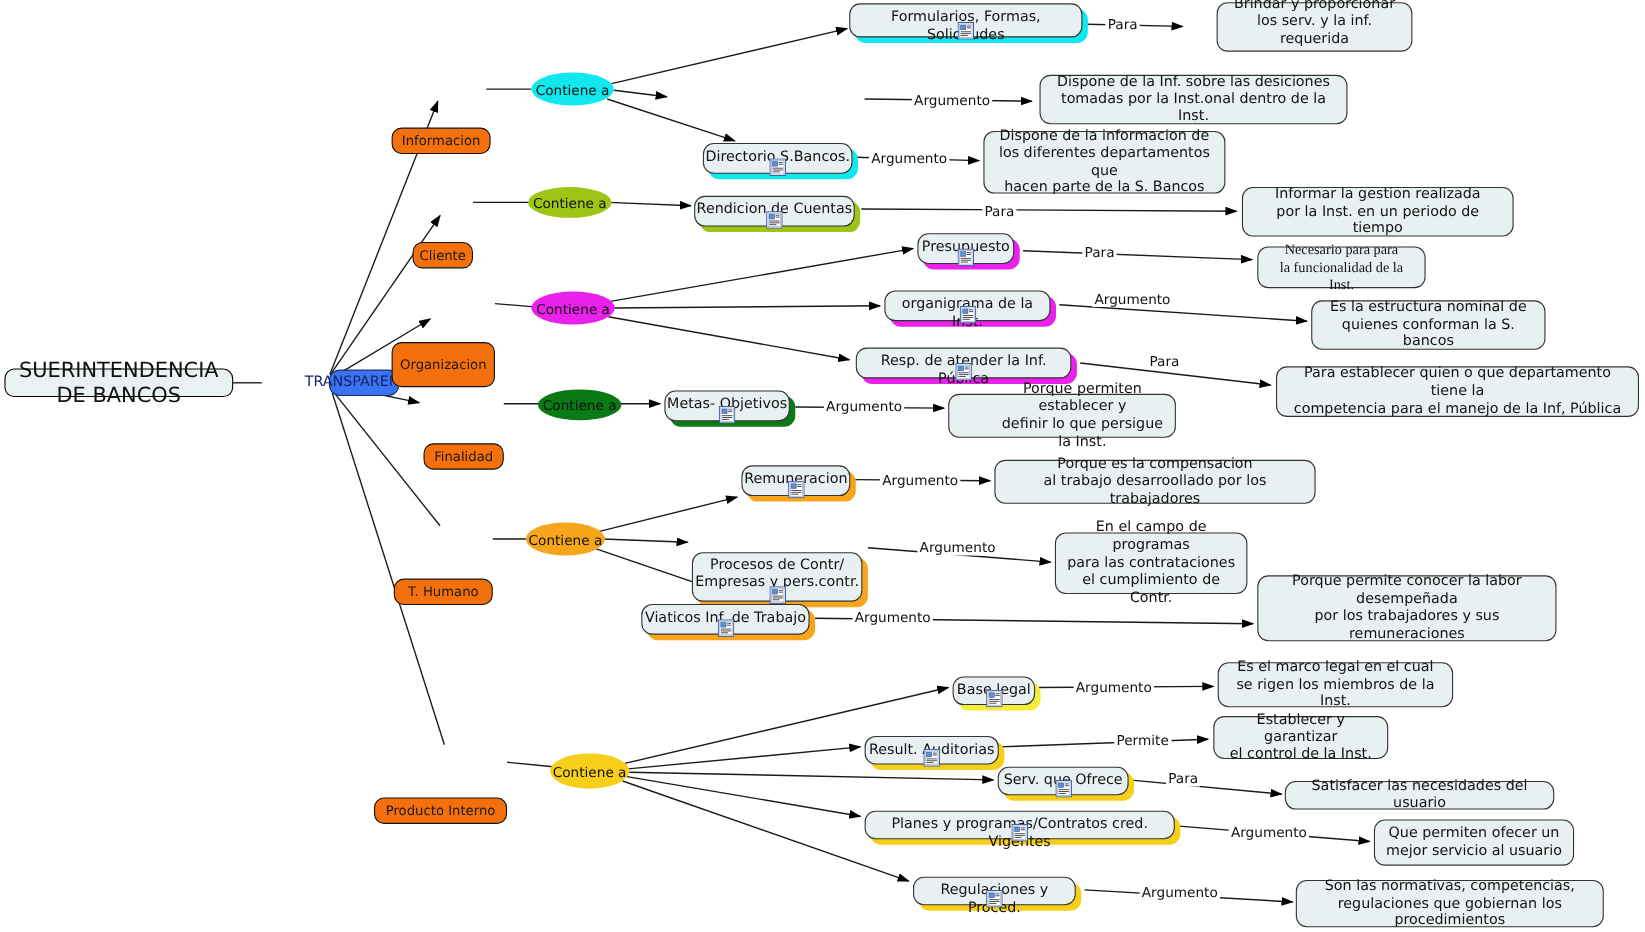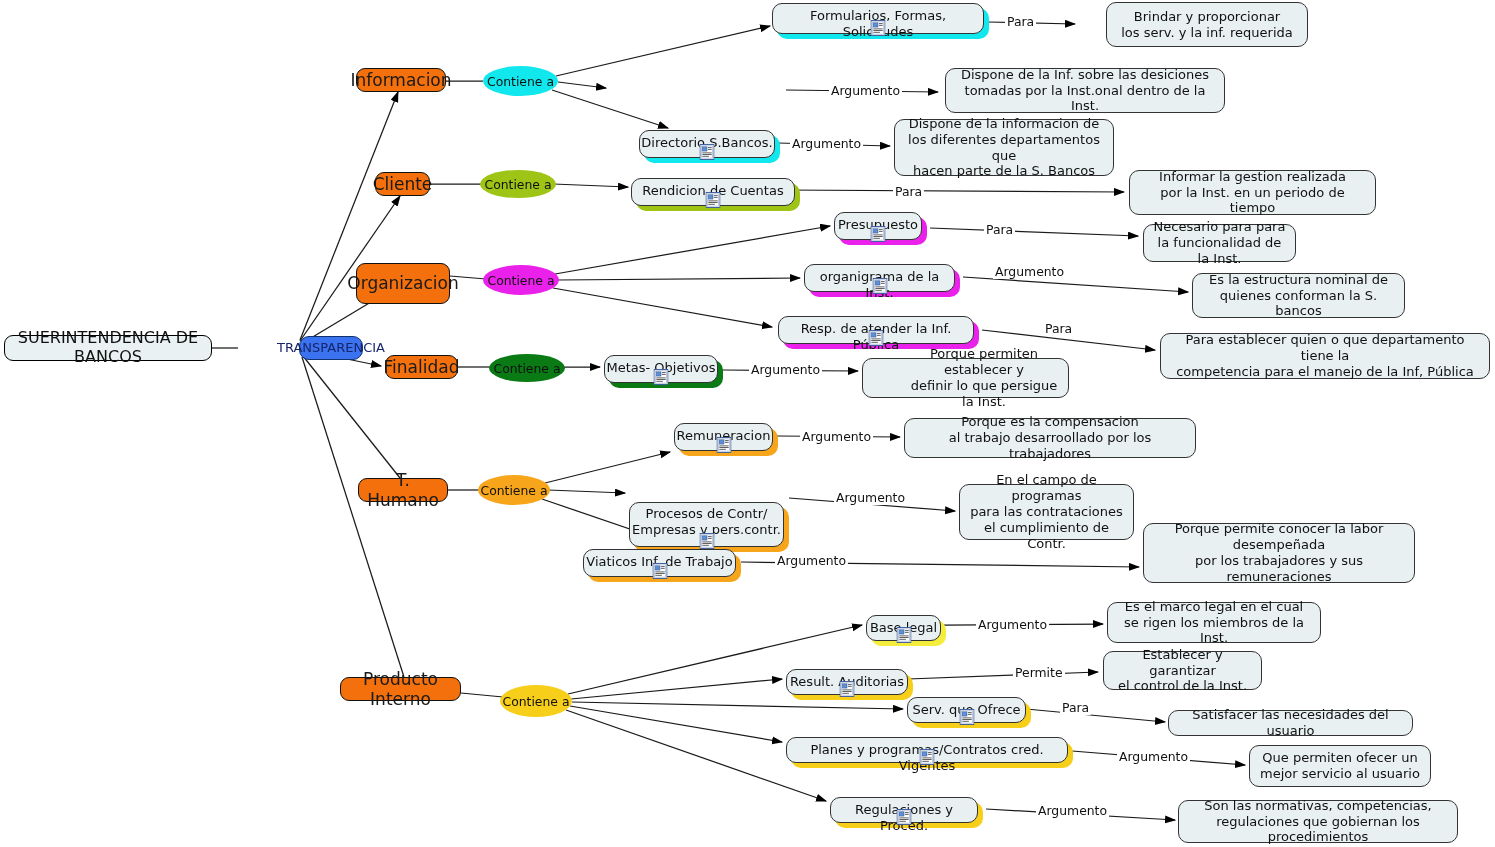--- a/index.html
+++ b/index.html
@@ -4,26 +4,26 @@
 <style>
   html,body{margin:0;padding:0;background:#ffffff;}
   body{font-family:"DejaVu Sans","Liberation Sans",sans-serif;}
   #canvas{position:relative;width:1495px;height:847px;overflow:hidden;background:#fff;}
   svg#edges{position:absolute;left:0;top:0;width:1495px;height:847px;pointer-events:none;}
 
   
   .node{position:absolute;box-sizing:border-box;display:flex;align-items:center;justify-content:center;
         text-align:center;line-height:1.18;color:#111;}
   
-  .root{background:#eaf1f3;border:1.3px solid #000;border-radius:9px;font-size:16px;padding:3px 8px;}
+  .root{background:#eaf1f3;border:1.3px solid #000;border-radius:9px;font-size:19px;padding:3px 8px;}
   
   .central{background:#3a72f0;border:1.3px solid #11306e;border-radius:10px;color:#12205e;font-size:13.5px;}
   .central .lbl{color:#16246b;}
   
-  .cat{background:#f4700c;border:1.6px solid #111;border-radius:9px;font-size:17px;color:#1a1a1a;}
+  .cat{background:#f4700c;border:1.6px solid #111;border-radius:9px;font-size:12px;color:#1a1a1a;margin-top:48px;}
   
   .ell{position:absolute;display:flex;align-items:center;justify-content:center;border-radius:50%;
        font-size:12.4px;color:#111;}
   
   .card{position:absolute;}
   .card .shadow{position:absolute;left:5px;top:5px;right:-5px;bottom:-5px;border-radius:10px;}
   .card .body{position:absolute;left:0;top:0;right:0;bottom:0;background:#e9f0f2;
               border:1.25px solid #333;border-radius:10px;display:flex;align-items:flex-start;
               justify-content:center;text-align:center;font-size:13px;color:#111;line-height:1.2;
               padding-top:4px;box-sizing:border-box;}
@@ -179,21 +179,21 @@
       <rect x="2" y="2" width="12" height="13" fill="#fff" stroke="#8fa4c9" stroke-width="0.6"></rect>
       <rect x="3" y="3" width="5" height="4.5" fill="#5c8fd6" stroke="#2e4f8c" stroke-width="0.5"></rect>
       <rect x="9" y="3.4" width="4" height="0.9" fill="#444"></rect>
         <rect x="9" y="5.2" width="4" height="0.9" fill="#444"></rect>
       <rect x="3" y="9" width="10" height="0.9" fill="#444"></rect>
         <rect x="3" y="10.8" width="10" height="0.9" fill="#444"></rect>
       <rect x="3" y="12.6" width="7" height="0.9" fill="#444"></rect>
     </svg>
   </div>
 
-  <div class="card" style="left:631px;top:178px;width:164px;height:28px;">
+  <div class="card" style="left:631px;top:178px;width:146px;height:28px;">
     <div class="shadow" style="background:#9ec516;"></div>
     <div class="body">
       <span>Rendicion de Cuentas</span>
       </div>
     <svg class="docicon" viewBox="0 0 16 17">
       <rect x="0.5" y="0.5" width="15" height="16" fill="#f2f2f2" stroke="#3b5b9e"></rect>
       <rect x="2" y="2" width="12" height="13" fill="#fff" stroke="#8fa4c9" stroke-width="0.6"></rect>
       <rect x="3" y="3" width="5" height="4.5" fill="#5c8fd6" stroke="#2e4f8c" stroke-width="0.5"></rect>
       <rect x="9" y="3.4" width="4" height="0.9" fill="#444"></rect>
         <rect x="9" y="5.2" width="4" height="0.9" fill="#444"></rect>
@@ -401,38 +401,38 @@
       <rect x="2" y="2" width="12" height="13" fill="#fff" stroke="#8fa4c9" stroke-width="0.6"></rect>
       <rect x="3" y="3" width="5" height="4.5" fill="#5c8fd6" stroke="#2e4f8c" stroke-width="0.5"></rect>
       <rect x="9" y="3.4" width="4" height="0.9" fill="#444"></rect>
         <rect x="9" y="5.2" width="4" height="0.9" fill="#444"></rect>
       <rect x="3" y="9" width="10" height="0.9" fill="#444"></rect>
         <rect x="3" y="10.8" width="10" height="0.9" fill="#444"></rect>
       <rect x="3" y="12.6" width="7" height="0.9" fill="#444"></rect>
     </svg>
   </div>
 
-  <div class="desc" style="left:1106px;top:2px;width:202px;height:45px;white-space:pre-line;">
+  <div class="desc" style="left:1106px;top:2px;width:178px;height:45px;white-space:pre-line;align-items:flex-end;">
     <span>Brindar y proporcionar
 los serv. y la inf. requerida</span></div>
 
   <div class="desc" style="left:945px;top:68px;width:280px;height:45px;white-space:pre-line;">
     <span>Dispone de la Inf. sobre las desiciones
 tomadas por la Inst.onal dentro de la Inst.</span></div>
 
   <div class="desc" style="left:894px;top:119px;width:220px;height:57px;white-space:pre-line;">
     <span>Dispone de la informacion de
 los diferentes departamentos que
 hacen parte de la S. Bancos</span></div>
 
   <div class="desc" style="left:1129px;top:170px;width:247px;height:45px;white-space:pre-line;">
     <span>Informar la gestion realizada
 por la Inst. en un periodo de tiempo</span></div>
 
-  <div class="desc" style="left:1143px;top:224px;width:153px;height:38px;white-space:pre-line;">
+  <div class="desc" style="left:1143px;top:224px;width:153px;height:38px;white-space:pre-line;font-family:Liberation Serif, serif;">
     <span>Necesario para para
 la funcionalidad de la Inst.</span></div>
 
   <div class="desc" style="left:1192px;top:273px;width:213px;height:45px;white-space:pre-line;">
     <span>Es la estructura nominal de
 quienes conforman la S. bancos</span></div>
 
   <div class="desc" style="left:1160px;top:333px;width:330px;height:46px;white-space:pre-line;">
     <span>Para  establecer quien o que departamento tiene la
 competencia para el manejo de la Inf, Pública</span></div>

